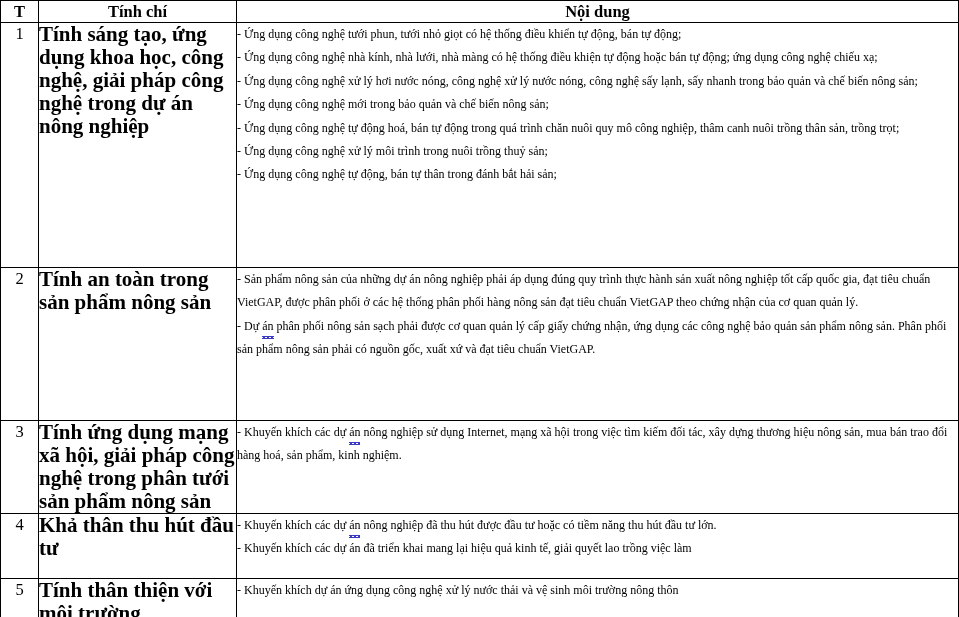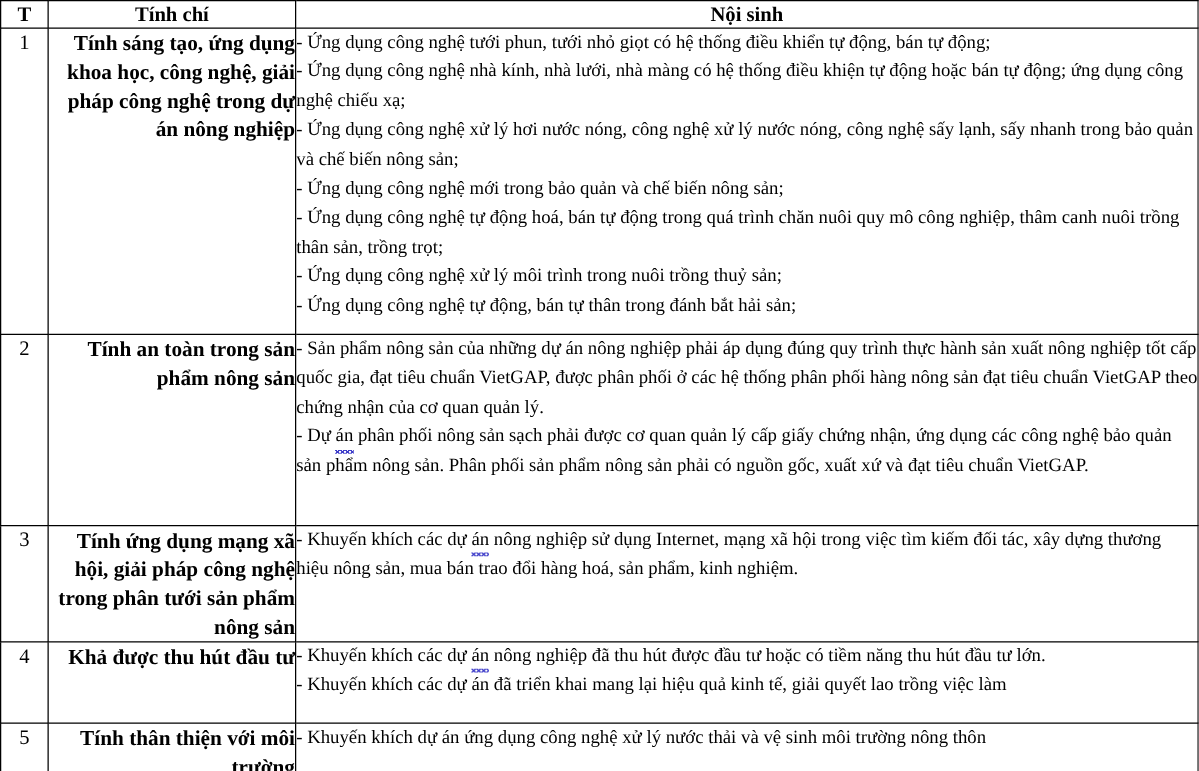--- a/index.html
+++ b/index.html
@@ -58,27 +58,27 @@
   
   td.cell-no {
     text-align: center;
     font-size: 16.5px;
     line-height: 22px;
     padding: 2px 6px 0 0;
     font-weight: normal;
   }
   td.cell-crit {
     font-weight: bold;
-    font-size: 17px;
+    font-size: 21px;
     line-height: 23px;
     padding: 2px 1px 2px 4px;
-    text-align: right;
+    text-align: left;
   }
   td.cell-content {
-    font-size: 15px;
+    font-size: 12px;
     line-height: 23.4px;
     padding: 2px 0 2px 3px;
     text-align: left;
   }
   td.cell-content p.content-line {
     margin: 0;
     padding: 0;
     white-space: nowrap;
   }
   td.cell-content p.content-line.wrap {
@@ -122,21 +122,21 @@
     <colgroup>
       <col class="c-no">
       <col class="c-crit">
       <col class="c-cont">
     </colgroup>
 
     <thead>
       <tr class="header-row">
         <th class="th-no">T</th>
         <th class="th-crit">Tính chí</th>
-        <th class="th-cont">Nội sinh</th>
+        <th class="th-cont">Nội dung</th>
       </tr>
     </thead>
 
     <tbody>
 
       <tr class="row-1">
         <td class="cell-no">1</td>
         <td class="cell-crit">Tính sáng tạo, ứng dụng khoa học, công nghệ, giải pháp công nghệ trong dự án nông nghiệp</td>
         <td class="cell-content">
           <p class="content-line wrap">- Ứng dụng công nghệ tưới phun, tưới nhỏ giọt có hệ thống điều khiển tự động, bán tự động;</p>
@@ -161,21 +161,21 @@
       <tr class="row-3">
         <td class="cell-no">3</td>
         <td class="cell-crit">Tính ứng dụng mạng xã hội, giải pháp công nghệ trong phân tưới sản phẩm nông sản</td>
         <td class="cell-content">
           <p class="content-line wrap">- Khuyến khích các dự <span class="squiggle">án</span> nông nghiệp sử dụng Internet, mạng xã hội trong việc tìm kiếm đối tác, xây dựng thương hiệu nông sản, mua bán trao đổi hàng hoá, sản phẩm, kinh nghiệm.</p>
         </td>
       </tr>
 
       <tr class="row-4">
         <td class="cell-no">4</td>
-        <td class="cell-crit">Khả được thu hút đầu tư</td>
+        <td class="cell-crit">Khả thân thu hút đầu tư</td>
         <td class="cell-content">
           <p class="content-line wrap">- Khuyến khích các dự <span class="squiggle">án</span> nông nghiệp đã thu hút được đầu tư hoặc có tiềm năng thu hút đầu tư lớn.</p>
           <p class="content-line wrap">- Khuyến khích các dự án đã triển khai mang lại hiệu quả kinh tế, giải quyết lao trồng việc làm</p>
         </td>
       </tr>
 
       <tr class="row-5">
         <td class="cell-no">5</td>
         <td class="cell-crit">Tính thân thiện với môi trường</td>
         <td class="cell-content">

